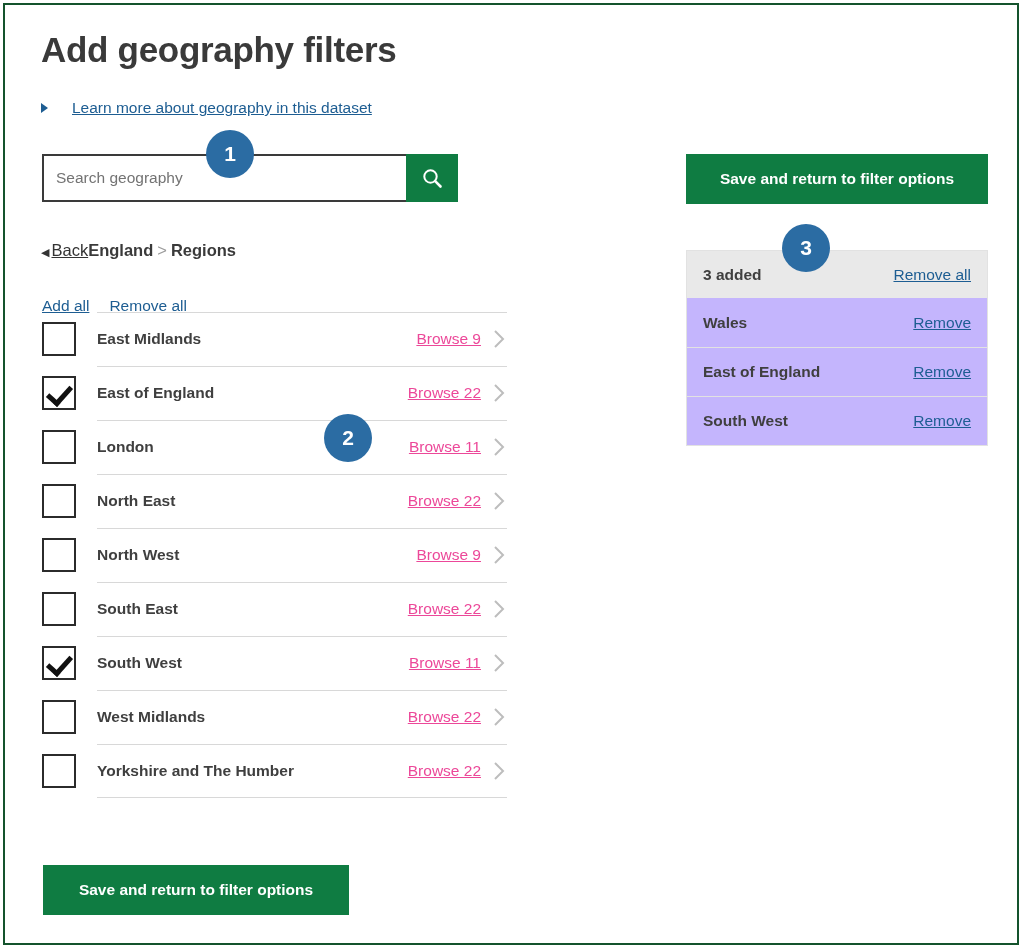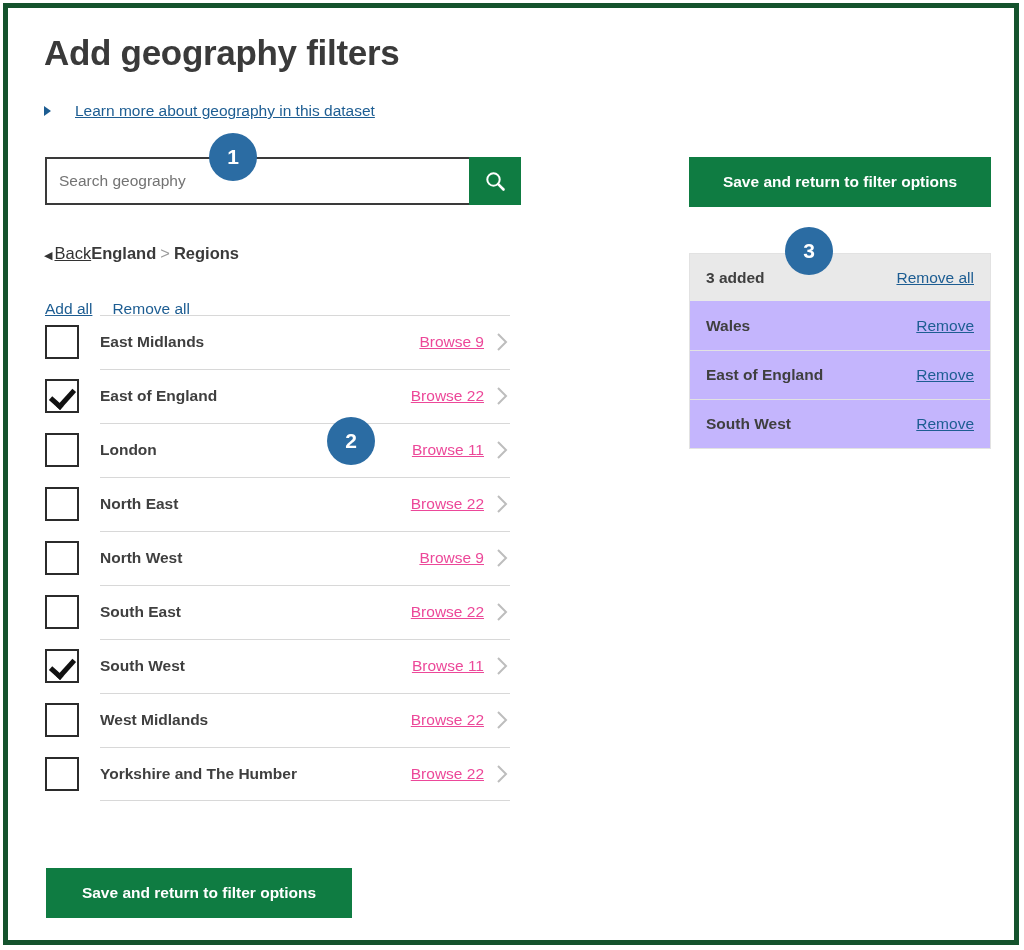--- a/index.html
+++ b/index.html
@@ -15,21 +15,21 @@
     overflow: hidden;
   }
 
   .page-frame {
     position: absolute;
     left: 3px;
     top: 3px;
     width: 1016px;
     height: 942px;
     background: #ffffff;
-    border: 5px solid #14532d;
+    border: 2px solid #14532d;
     box-sizing: border-box;
   }
 
   .content {
     position: relative;
     width: 100%;
     height: 100%;
   }
 
   
@@ -68,21 +68,21 @@
 
   
   .search-wrap {
     position: absolute;
     left: 37px;
     top: 149px;
     display: flex;
     align-items: stretch;
   }
   .search-input {
-    width: 424px;
+    width: 364px;
     height: 48px;
     box-sizing: border-box;
     border: 2px solid #3a3a3a;
     border-right: none;
     padding: 0 12px;
     font-size: 15.5px;
     font-family: "Liberation Sans", sans-serif;
     color: #2f2f2f;
     background: #fff;
     outline: none;

